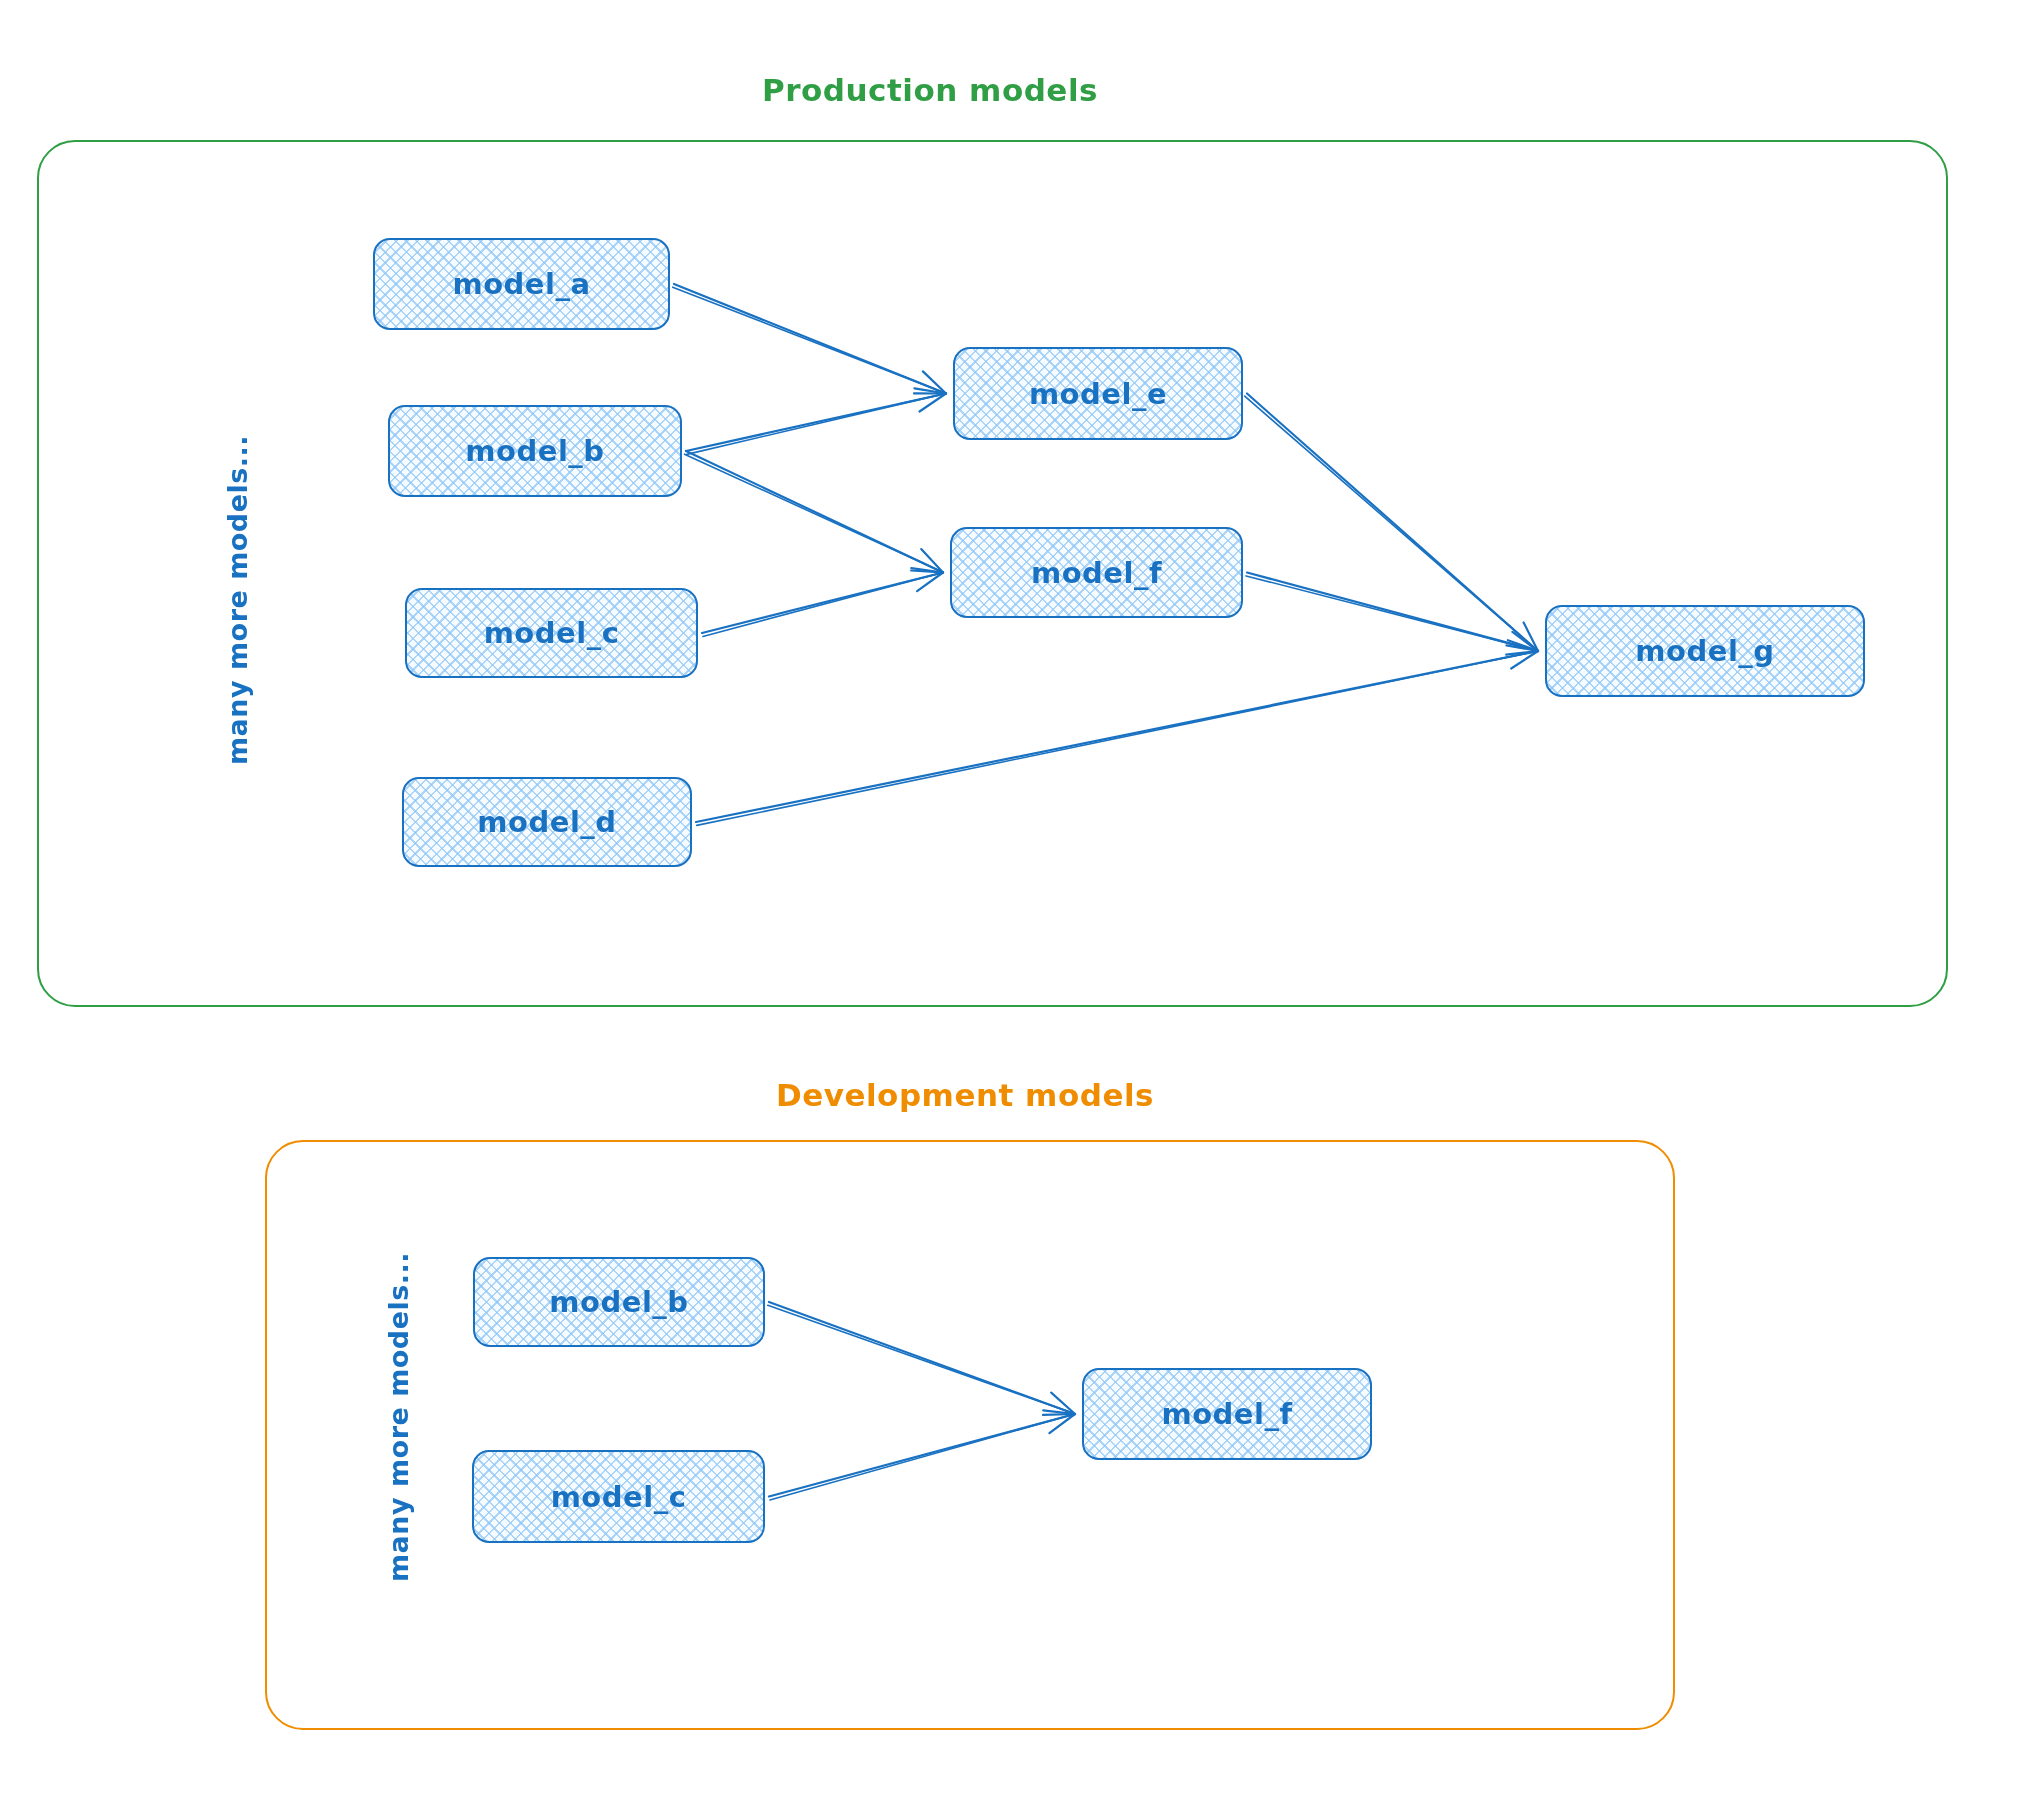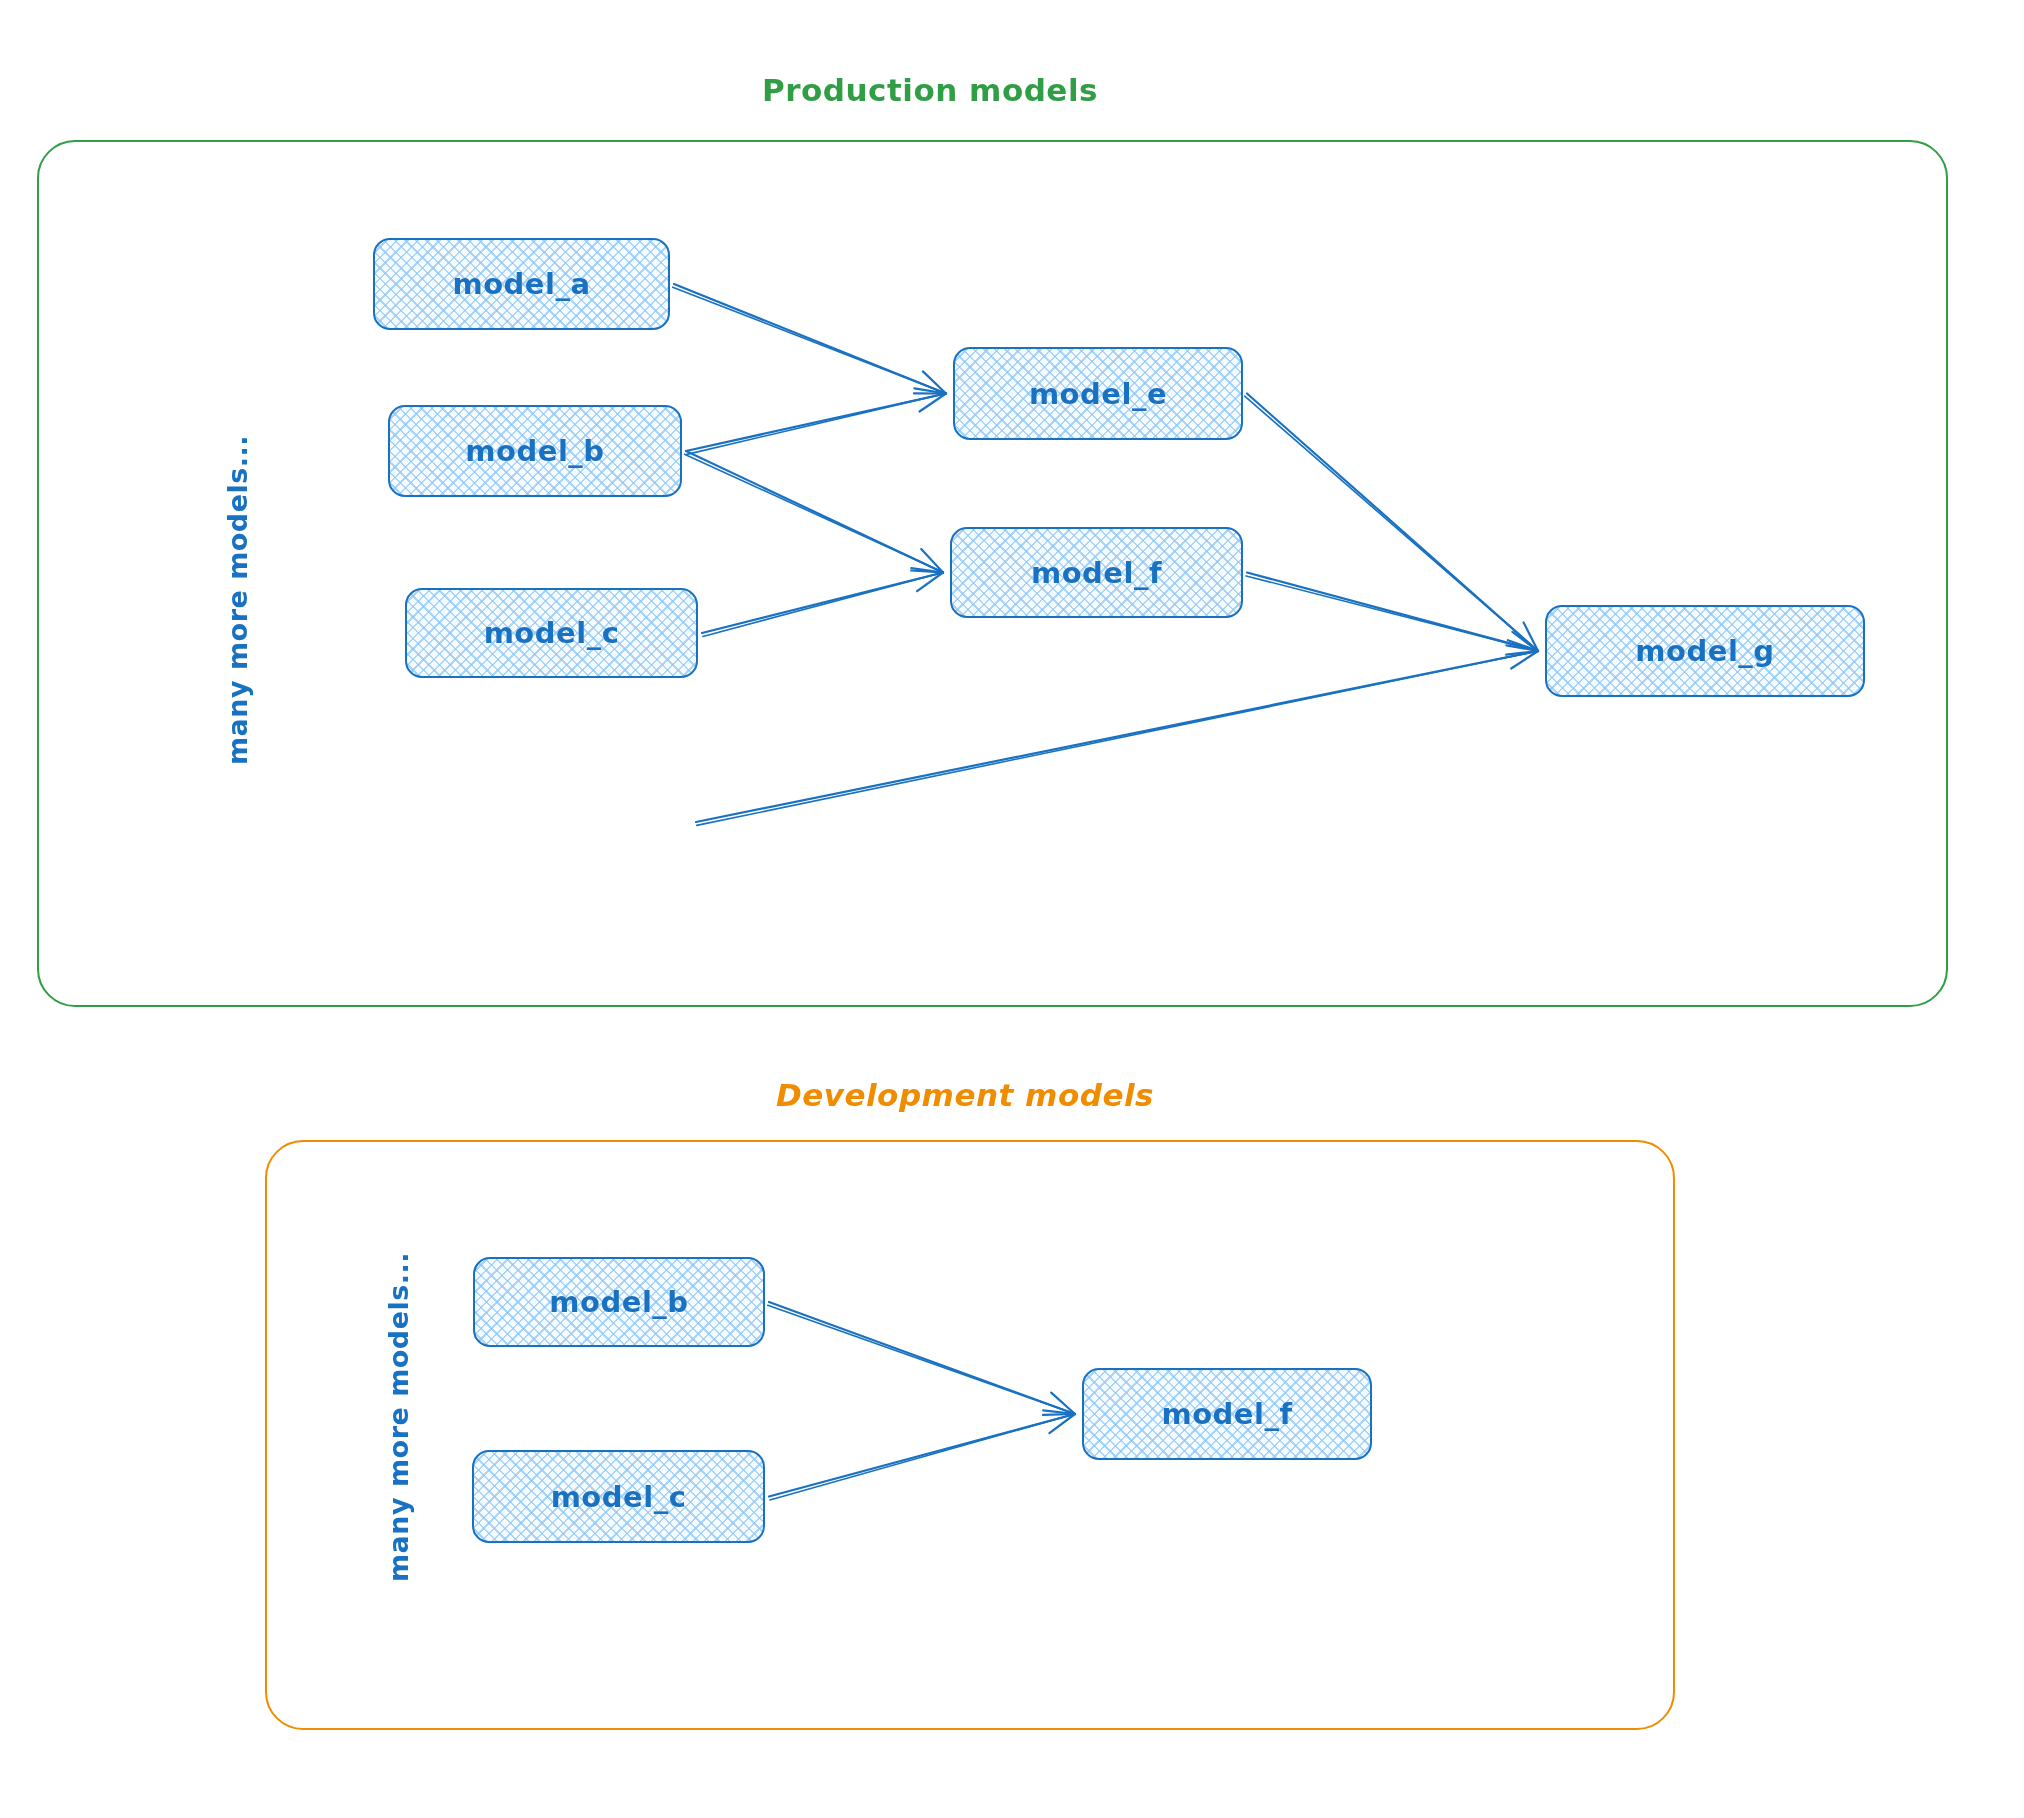--- a/index.html
+++ b/index.html
@@ -87,34 +87,37 @@
   </div>
 
   <div class="node" style="left:388px; top:405px; width:294px; height:92px;">
     <span class="node-label">model_b</span>
   </div>
 
   <div class="node" style="left:405px; top:588px; width:293px; height:90px;">
     <span class="node-label">model_c</span>
   </div>
 
+  <div class="node" style="left:402px; top:777px; width:290px; height:90px;">
+    <span class="node-label">model_d</span>
+  </div>
 
   <div class="node" style="left:953px; top:347px; width:290px; height:93px;text-align:center;">
     <span class="node-label">model_e</span>
   </div>
 
   <div class="node" style="left:950px; top:527px; width:293px; height:91px;">
     <span class="node-label">model_f</span>
   </div>
 
   <div class="node" style="left:1545px; top:605px; width:320px; height:92px;">
     <span class="node-label">model_g</span>
   </div>
 
-  <div class="section-title development" style="left:965px; top:1095px;font-style:italic;">Development models</div>
+  <div class="section-title development" style="left:965px; top:1095px;">Development models</div>
 
   <div class="section-box development" style="left:265px; top:1140px; width:1410px; height:590px;"></div>
 
   <div class="side-label" style="left:398px; top:1417px;">many more models...</div>
 
   <div class="node" style="left:473px; top:1257px; width:292px; height:90px;">
     <span class="node-label">model_b</span>
   </div>
 
   <div class="node" style="left:472px; top:1450px; width:293px; height:93px;">

